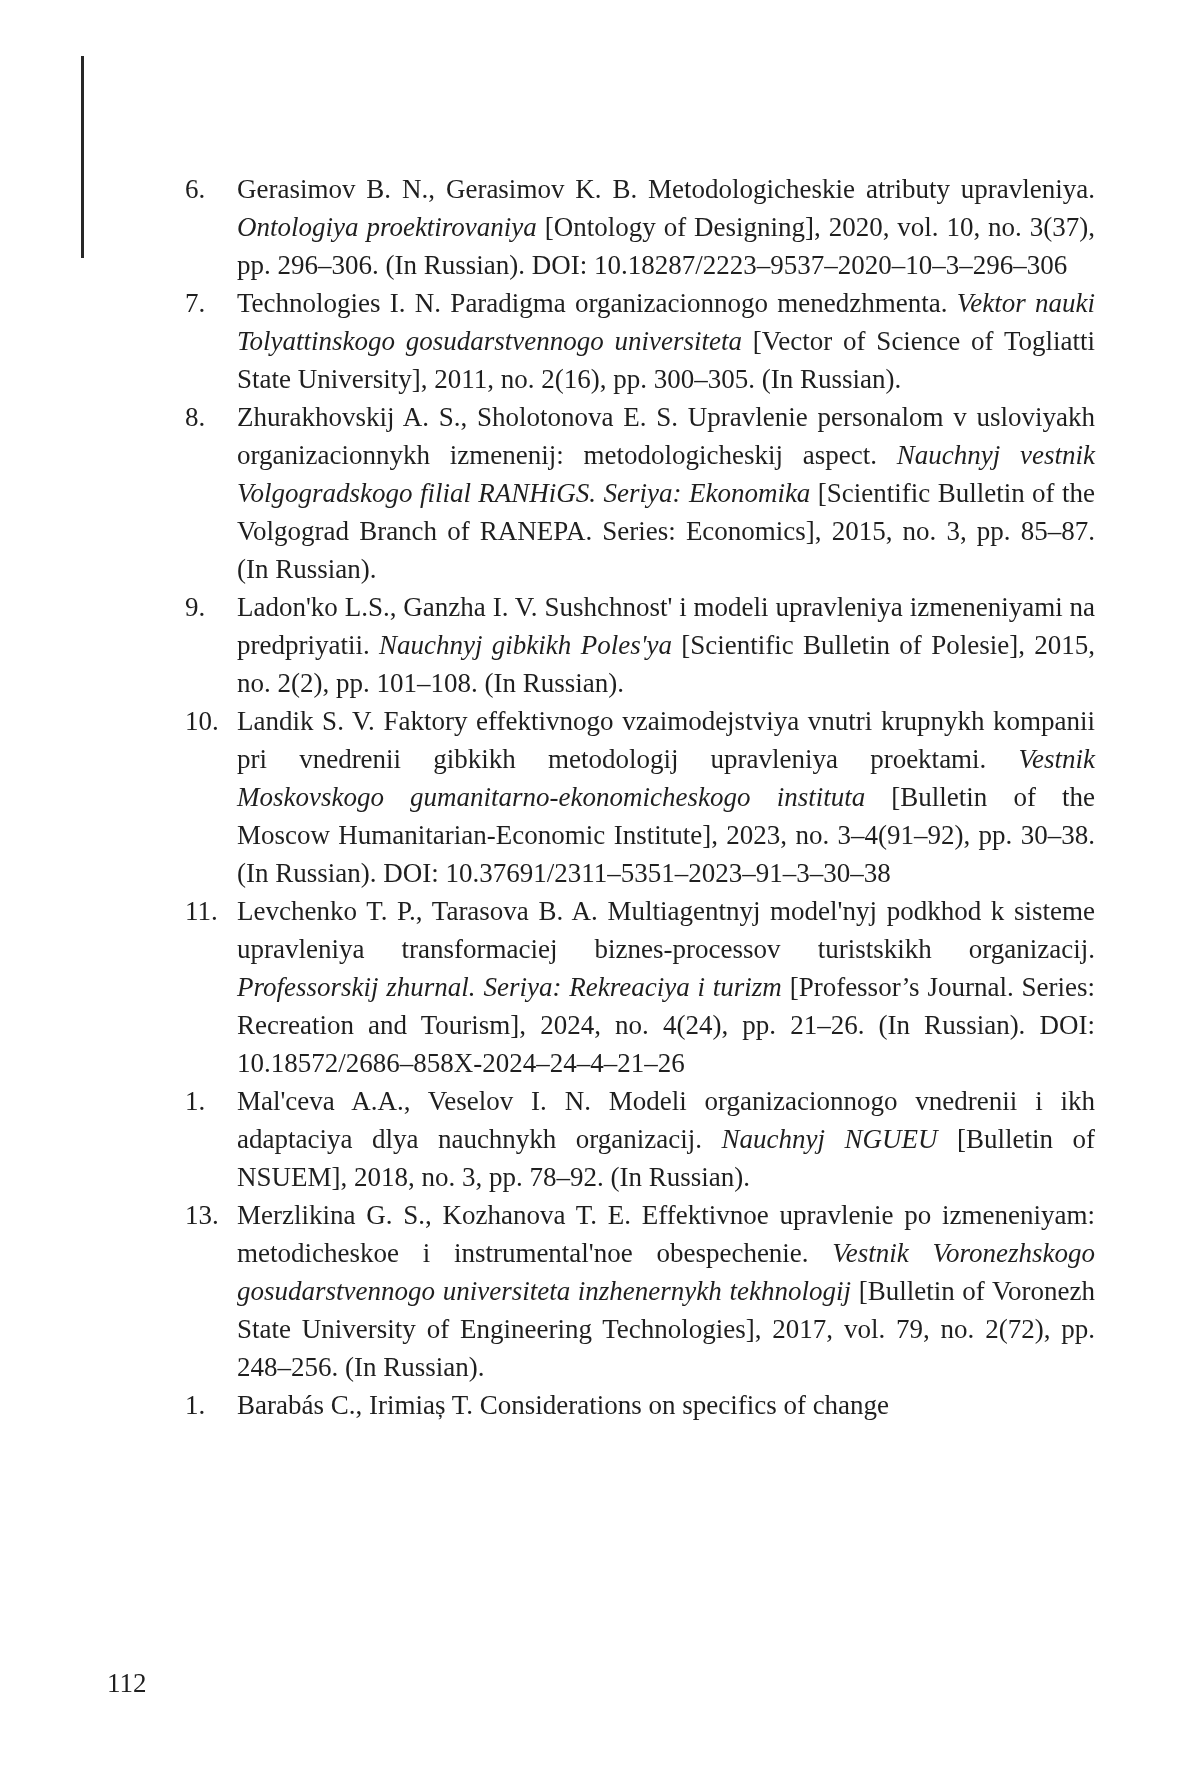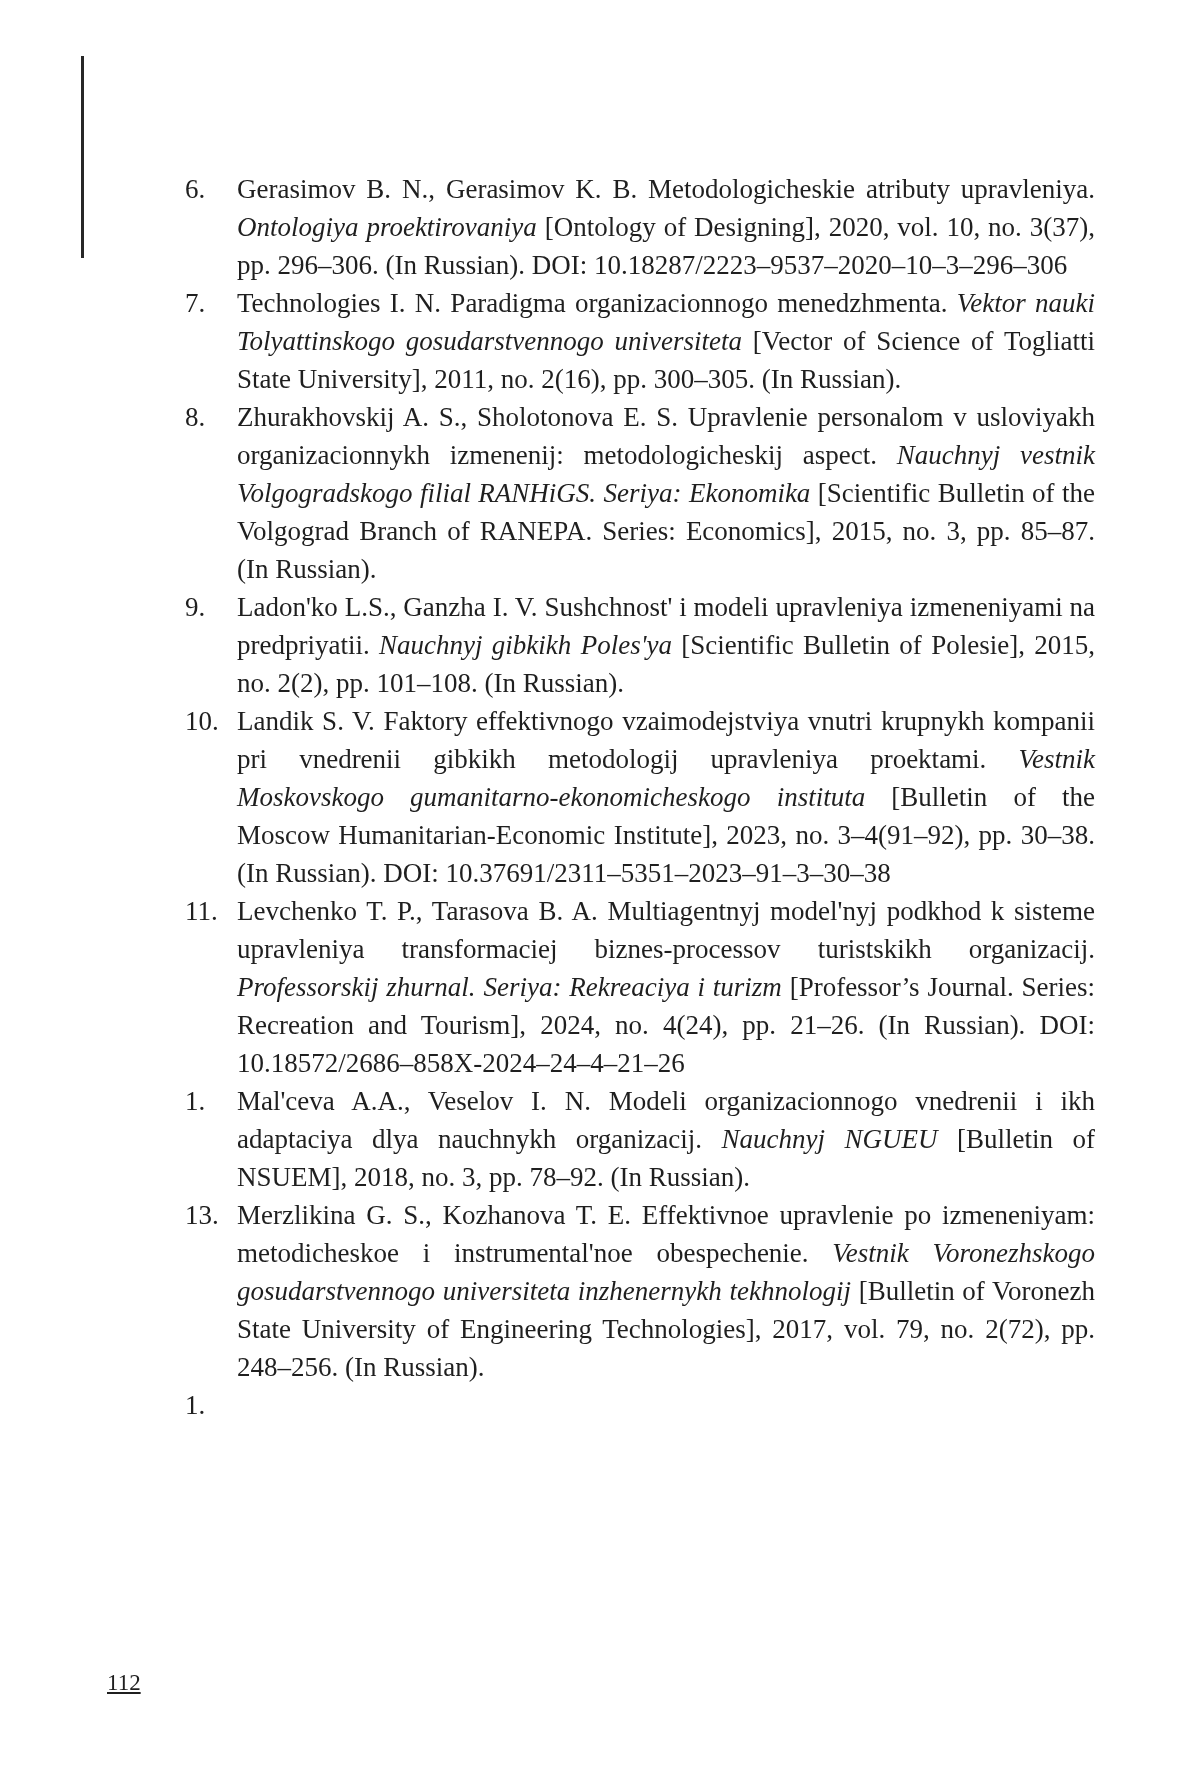--- a/index.html
+++ b/index.html
@@ -61,35 +61,34 @@
     left: 0;
     top: 0;
     white-space: nowrap;
   }
   .ref-body em {
   }
   .page-number {
     position: absolute;
     left: 107px;
     top: 1664px;
-    font-size: 23px;
+    font-size: 27px;
     line-height: 38px;
-    text-decoration: underline;
   }
 </style>
 </head>
 <body>
 
 <div class="page">
   <div class="margin-rule"></div>
   <ol class="ref-list" id="ref-list">
       <li class="ref-item"><span class="ref-num">6.</span><span class="ref-body"><span>Gerasimov B. N., Gerasimov K. B. Metodologicheskie atributy upravleniya. </span><em>Ontologiya proektirovaniya</em><span> [Ontology of Designing], 2020, vol. 10, no. 3(37), pp. 296–306. (In Russian). DOI: 10.18287/2223–9537–2020–10–3–296–306</span></span></li>
       <li class="ref-item"><span class="ref-num">7.</span><span class="ref-body"><span>Technologies I. N. Paradigma organizacionnogo menedzhmenta. </span><em>Vektor nauki Tolyattinskogo gosudarstvennogo universiteta</em><span> [Vector of Science of Togliatti State University], 2011, no. 2(16), pp. 300–305. (In Russian).</span></span></li>
       <li class="ref-item"><span class="ref-num">8.</span><span class="ref-body"><span>Zhurakhovskij A. S., Sholotonova E. S. Upravlenie personalom v usloviyakh organizacionnykh izmenenij: metodologicheskij aspect. </span><em>Nauchnyj vestnik Volgogradskogo filial RANHiGS. Seriya: Ekonomika</em><span> [Scientific Bulletin of the Volgograd Branch of RANEPA. Series: Economics], 2015, no. 3, pp. 85–87. (In Russian).</span></span></li>
       <li class="ref-item"><span class="ref-num">9.</span><span class="ref-body"><span>Ladon'ko L.S., Ganzha I. V. Sushchnost' i modeli upravleniya izmeneniyami na predpriyatii. </span><em>Nauchnyj gibkikh Poles'ya</em><span> [Scientific Bulletin of Polesie], 2015, no. 2(2), pp. 101–108. (In Russian).</span></span></li>
       <li class="ref-item"><span class="ref-num">10.</span><span class="ref-body"><span>Landik S. V. Faktory effektivnogo vzaimodejstviya vnutri krupnykh kompanii pri vnedrenii gibkikh metodologij upravleniya proektami. </span><em>Vestnik Moskovskogo gumanitarno-ekonomicheskogo instituta</em><span> [Bulletin of the Moscow Humanitarian-Economic Institute], 2023, no. 3–4(91–92), pp. 30–38. (In Russian). DOI: 10.37691/2311–5351–2023–91–3–30–38</span></span></li>
       <li class="ref-item"><span class="ref-num">11.</span><span class="ref-body"><span>Levchenko T. P., Tarasova B. A. Multiagentnyj model'nyj podkhod k sisteme upravleniya transformaciej biznes-processov turistskikh organizacij. </span><em>Professorskij zhurnal. Seriya: Rekreaciya i turizm</em><span> [Professor’s Journal. Series: Recreation and Tourism], 2024, no. 4(24), pp. 21–26. (In Russian). DOI: 10.18572/2686–858X-2024–24–4–21–26</span></span></li>
       <li class="ref-item"><span class="ref-num">1.</span><span class="ref-body"><span>Mal'ceva A.A., Veselov I. N. Modeli organizacionnogo vnedrenii i ikh adaptaciya dlya nauchnykh organizacij. </span><em>Nauchnyj NGUEU</em><span> [Bulletin of NSUEM], 2018, no. 3, pp. 78–92. (In Russian).</span></span></li>
       <li class="ref-item"><span class="ref-num">13.</span><span class="ref-body"><span>Merzlikina G. S., Kozhanova T. E. Effektivnoe upravlenie po izmeneniyam: metodicheskoe i instrumental'noe obespechenie. </span><em>Vestnik Voronezhskogo gosudarstvennogo universiteta inzhenernykh tekhnologij</em><span> [Bulletin of Voronezh State University of Engineering Technologies], 2017, vol. 79, no. 2(72), pp. 248–256. (In Russian).</span></span></li>
-      <li class="ref-item"><span class="ref-num">1.</span></li>
+      <li class="ref-item"><span class="ref-num">1.</span><span class="ref-body"><span>Barabás C., Irimiaș T. Considerations on specifics of change</span></span></li>
     </ol>
   <div class="page-number">112</div>
 </div>
 
 </body></html>

